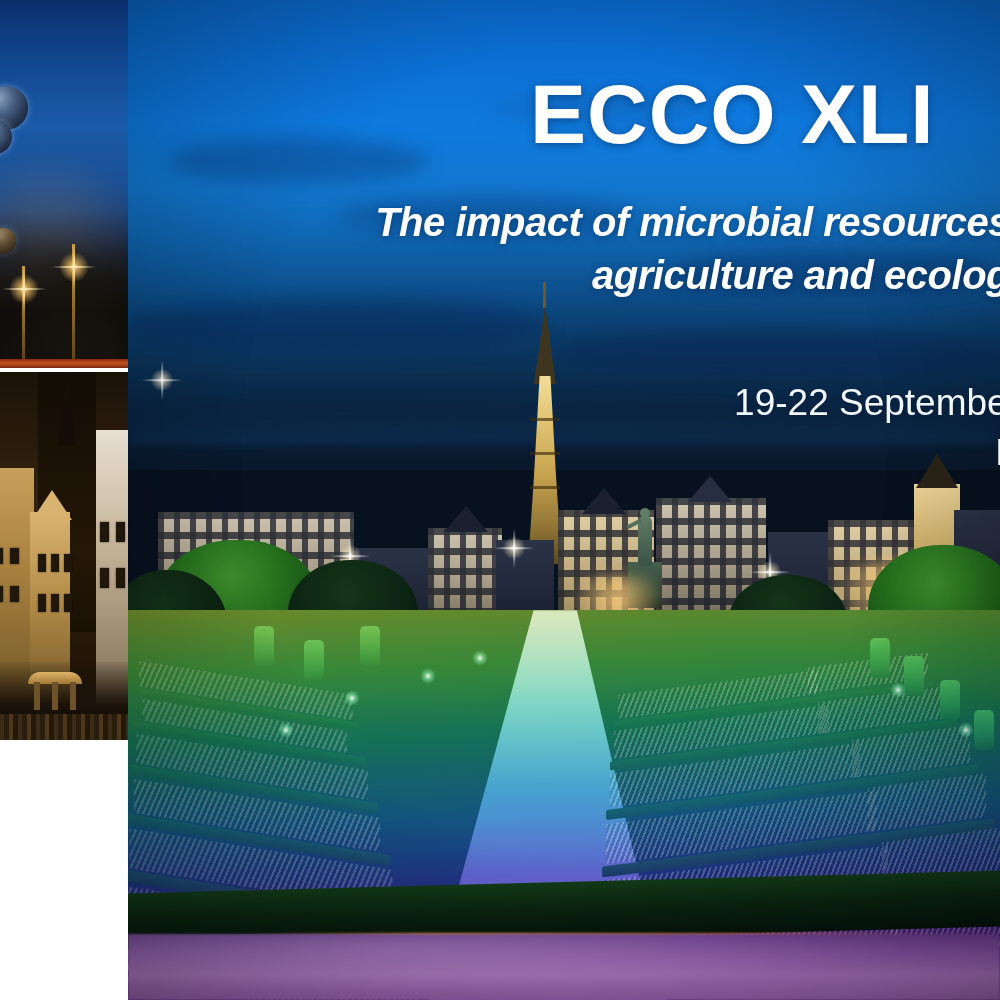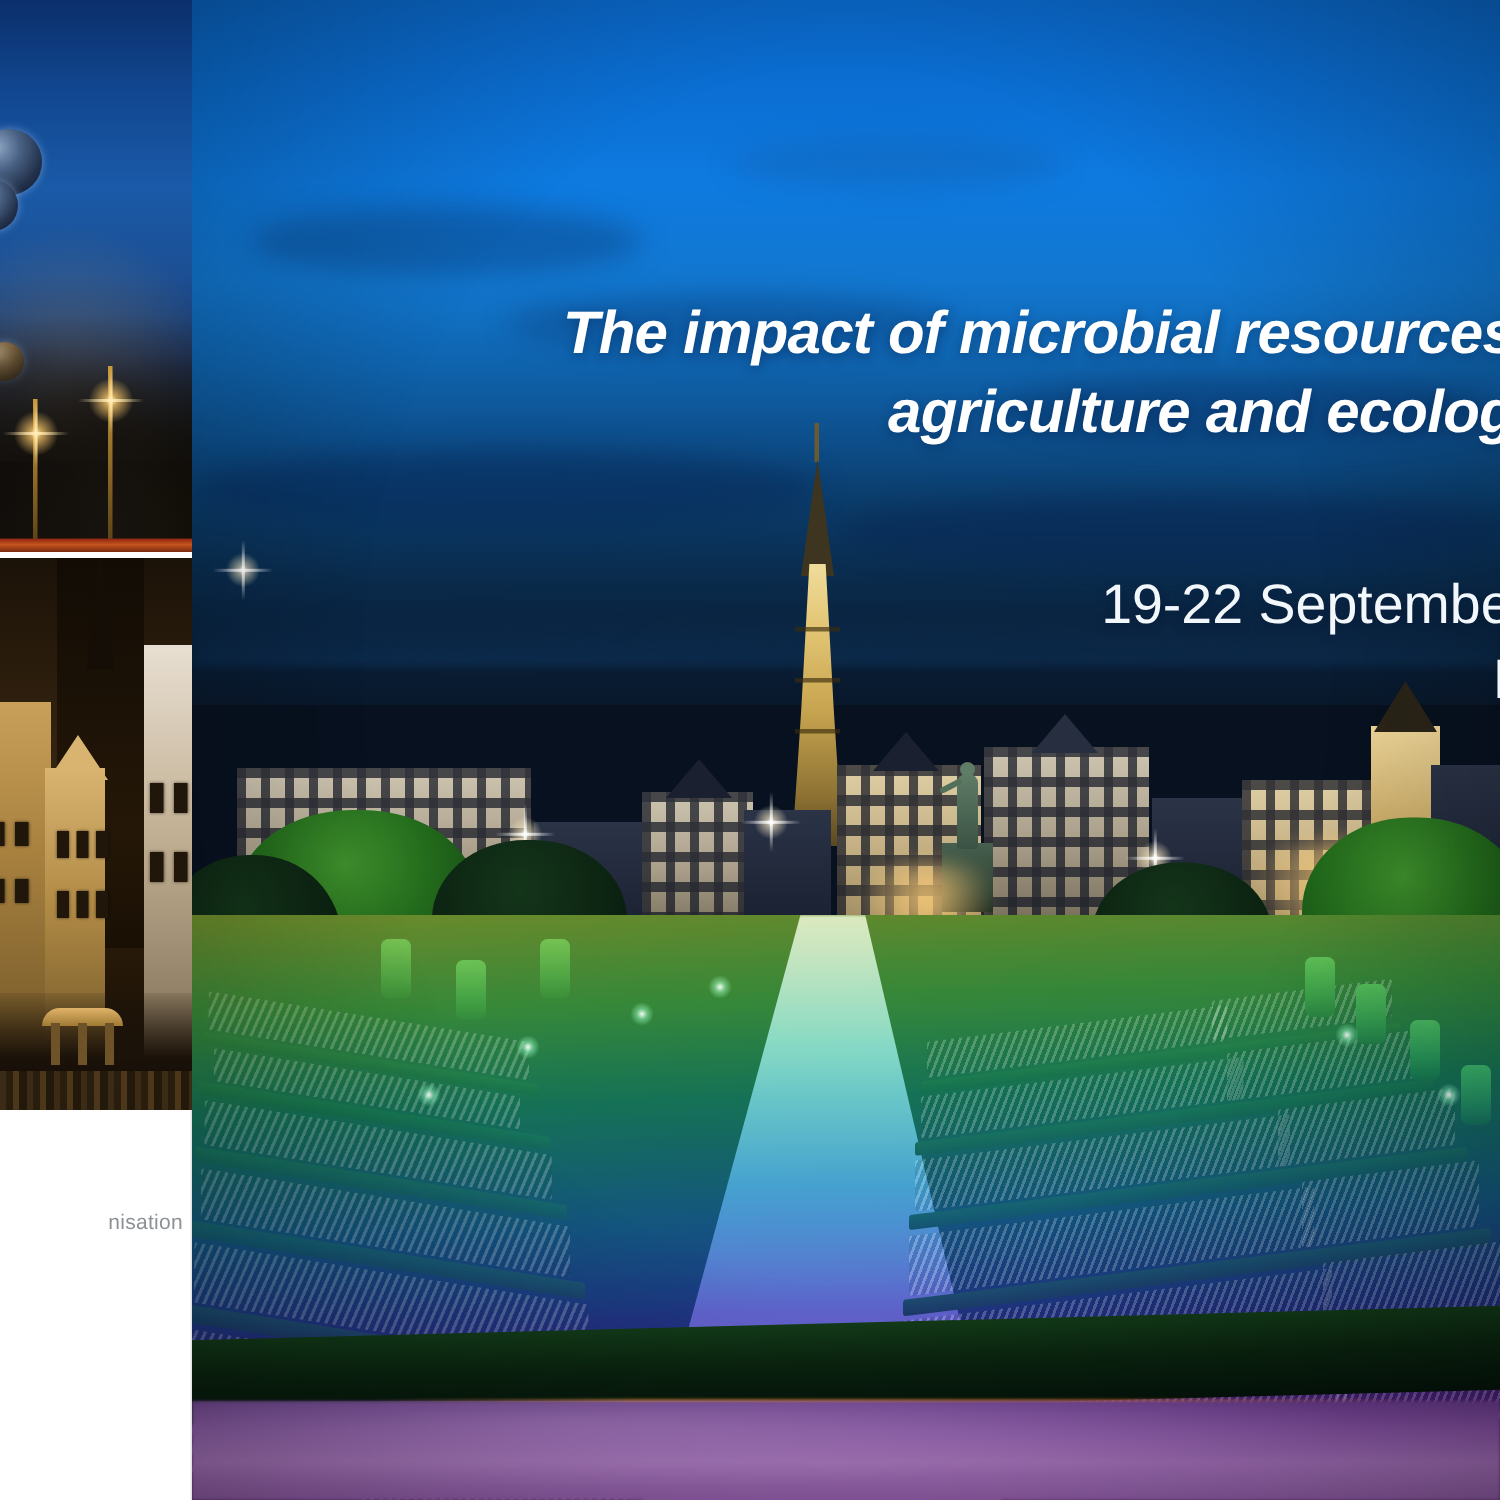--- a/index.html
+++ b/index.html
@@ -248,24 +248,20 @@
       <div class="gp-win" style="left:100px;top:196px;width:9px;height:20px;"></div>
       <div class="gp-win" style="left:116px;top:196px;width:9px;height:20px;"></div>
       <div class="gp-ground"></div>
       <div class="gp-awn"></div>
       <div class="gp-stall" style="left:34px;bottom:30px;width:6px;height:28px;"></div>
       <div class="gp-stall" style="left:52px;bottom:30px;width:6px;height:28px;"></div>
       <div class="gp-stall" style="left:70px;bottom:30px;width:6px;height:28px;"></div>
       <div class="gp-crowd"></div>
     </div>
 
-    <div id="left-panel">
-      <div class="panel-edge"></div>
-      <div id="left-panel-caption">nisation</div>
-    </div>
   </div>
 
   <div id="main-photo">
 
     <div class="sky"></div>
     <div class="cloud cl1"></div>
     <div class="cloud cl3"></div>
     <div class="cloud cl2"></div>
     <div class="cloud cl4"></div>
     <div class="cloud cl5"></div>
@@ -386,20 +382,21 @@
       <div class="garden-wash"></div>
       <div class="front-hedge"></div>
       <div class="orange-line"></div>
       <div class="plaza"></div>
       <div class="plaza-sheen"></div>
     </div>
 
     <div class="vignette"></div>
   </div>
 
+  <div id="title">ECCO XLI</div>
 
   <div id="subtitle">
     <span>The impact of microbial resources</span>
     <span class="l2">agriculture and ecolog</span>
   </div>
 
   <div id="dateline">
     <span>19-22 September</span>
     <span class="l2">B</span>
   </div>

